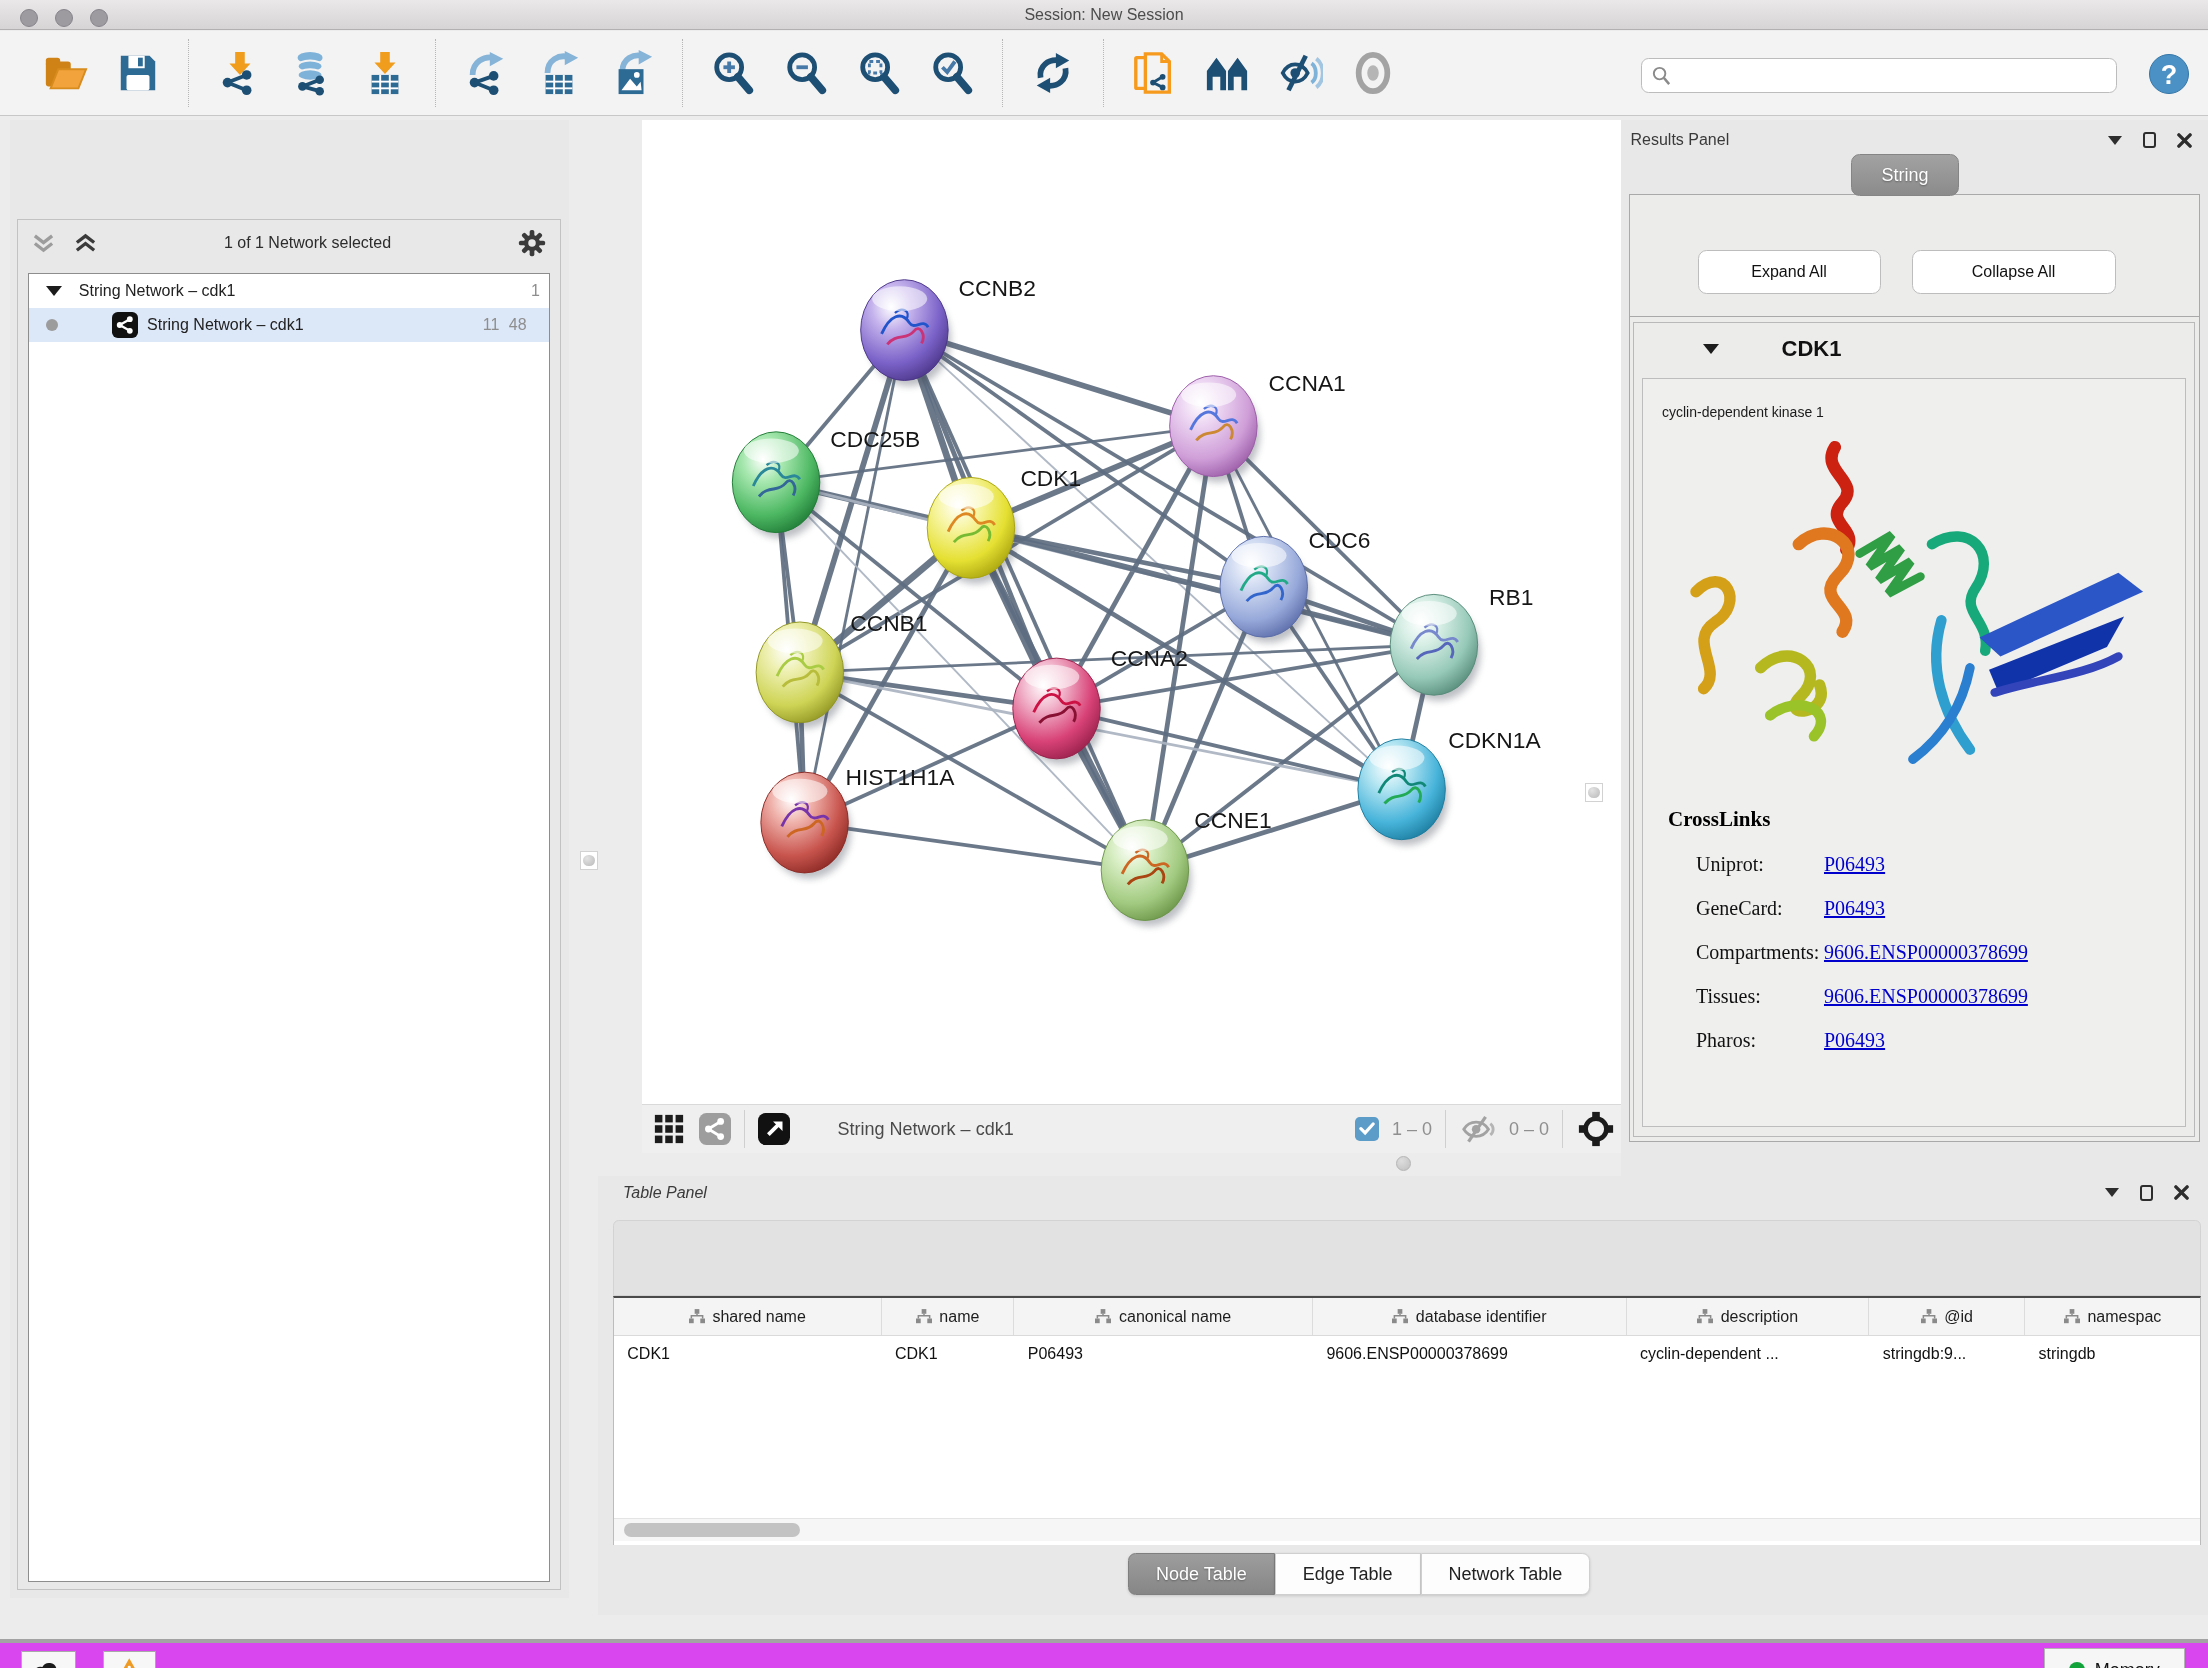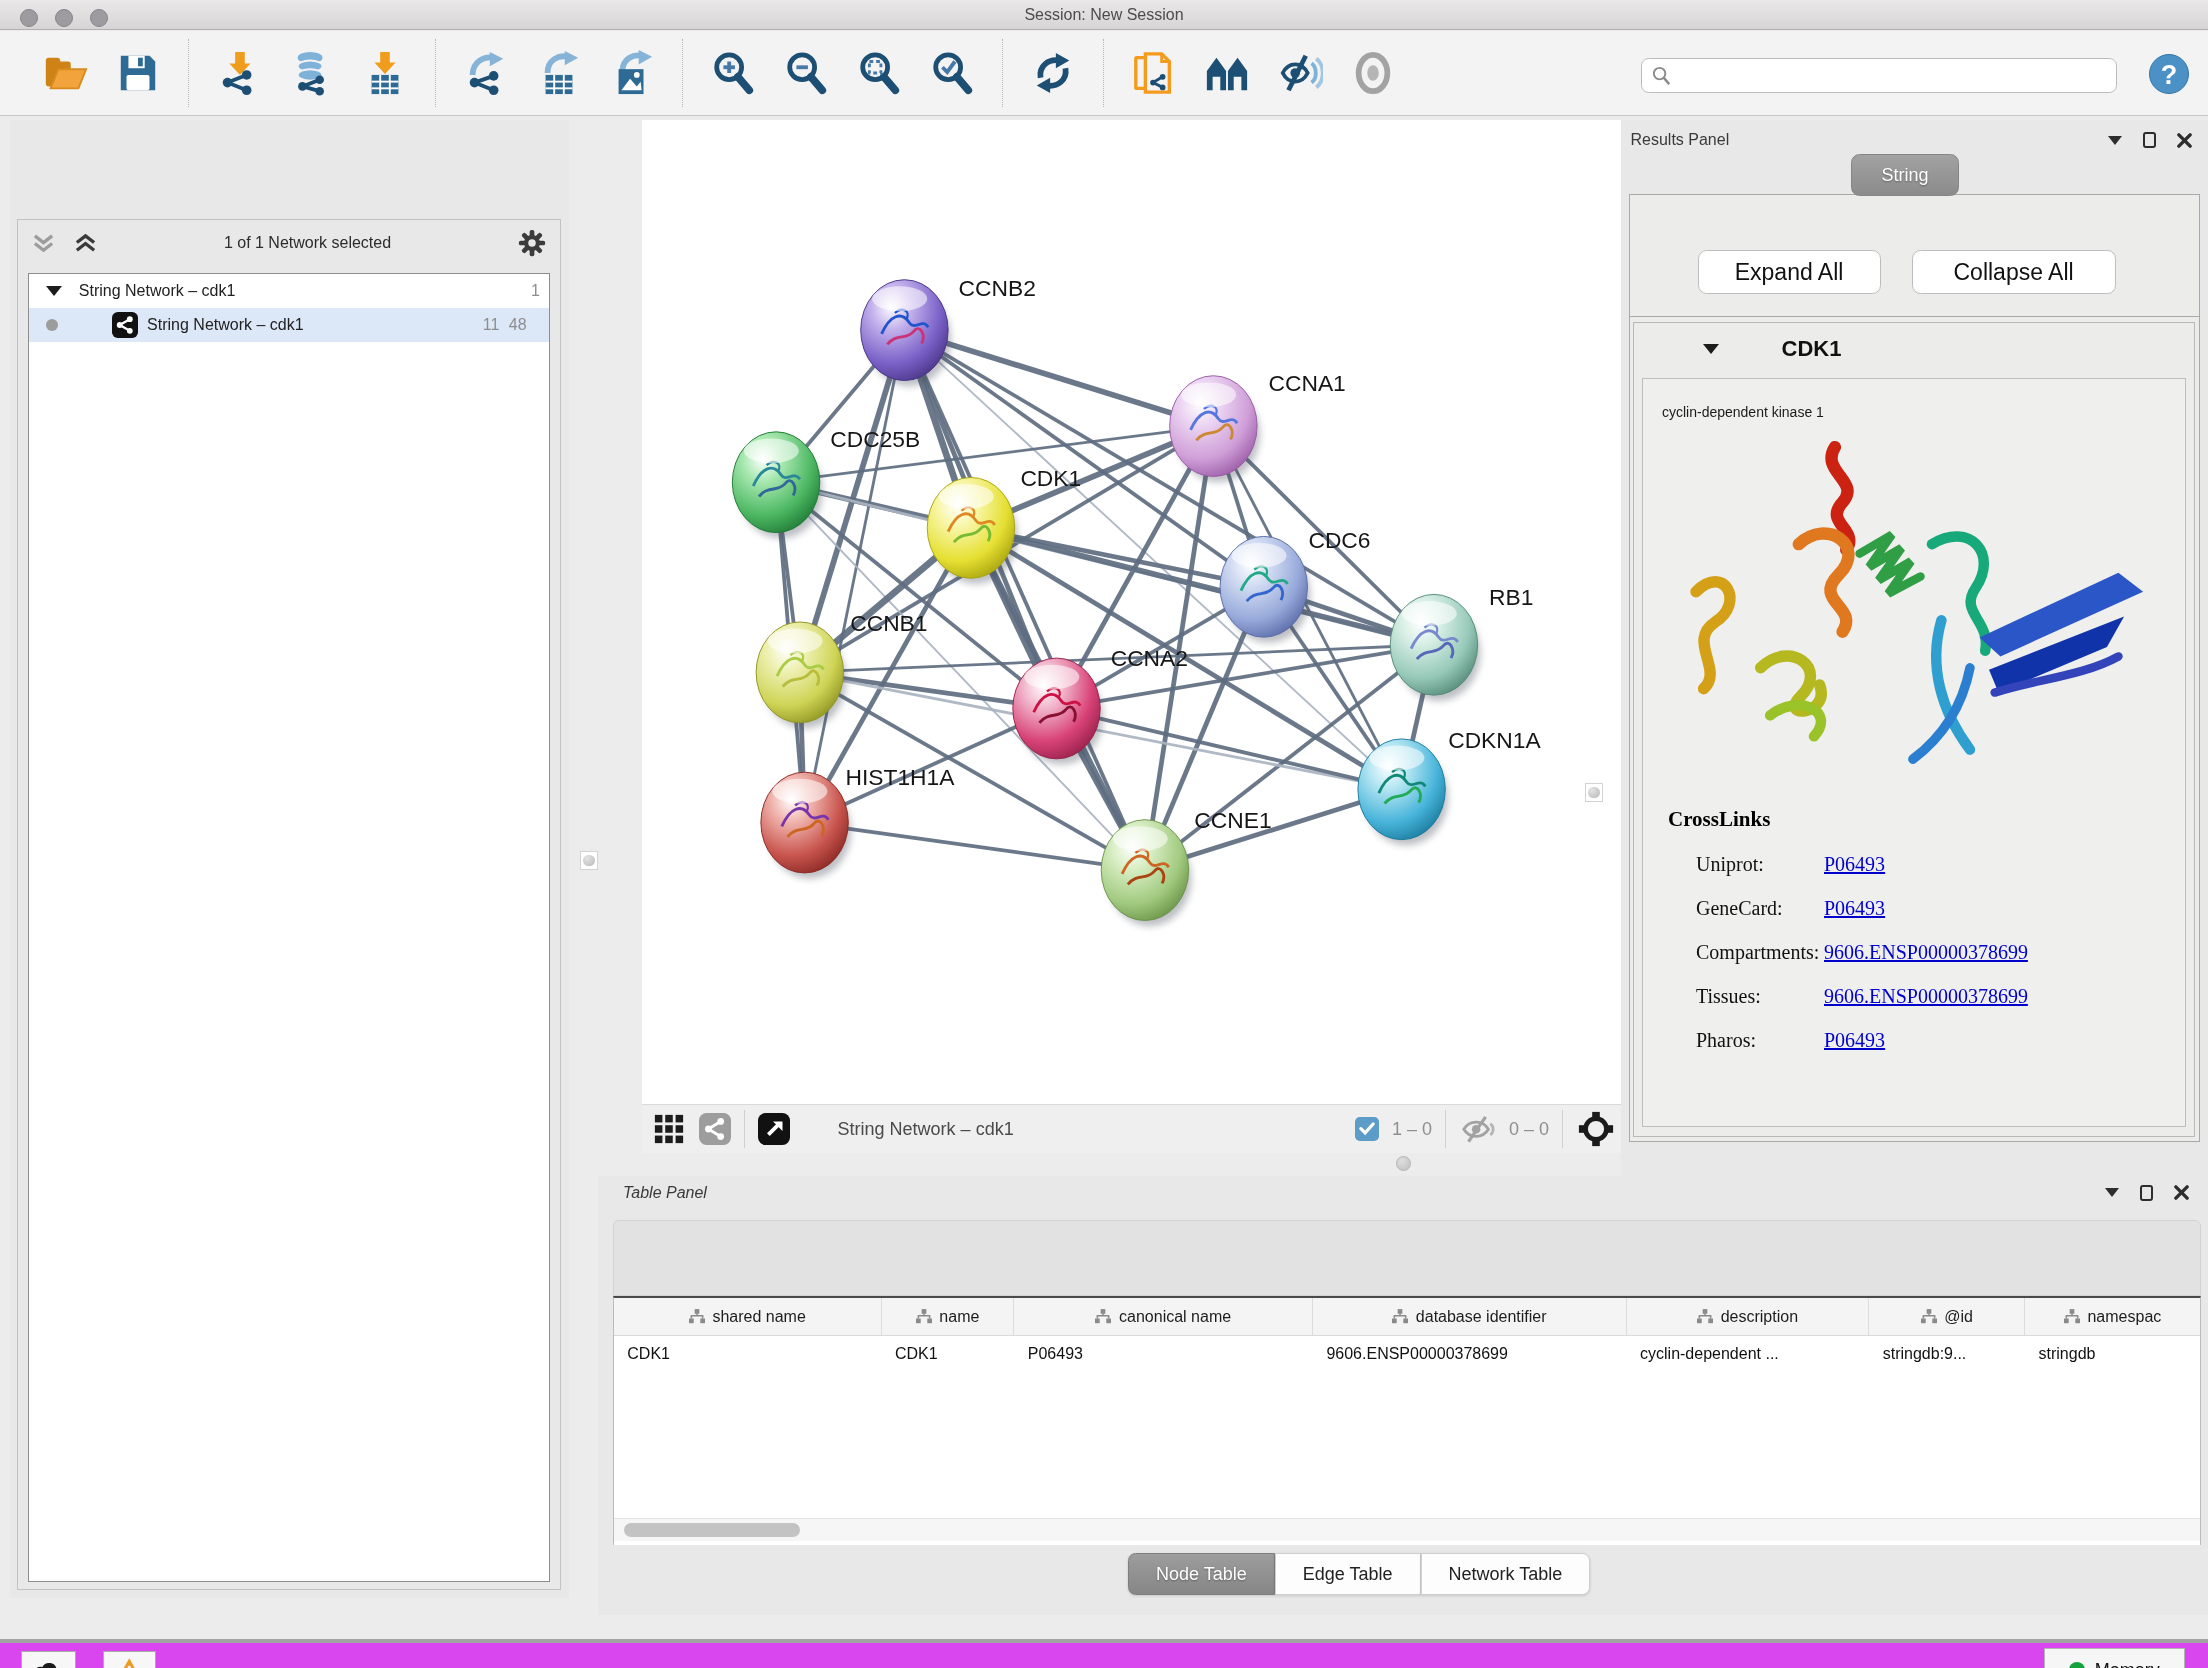--- a/index.html
+++ b/index.html
@@ -69,21 +69,21 @@
   
   .results-panel { position:absolute; left:1621px; top:120px; width:588px; height:1058px; background:#e9e8e8; }
   .rp-head { display:flex; align-items:center; padding:11.4px 17px 0 9.5px; }
   .rp-head .pctl { margin-left:auto; }
   .string-tab { position:absolute; left:230px; top:34px; width:108px; height:42px; z-index:3;
     background:linear-gradient(#a2a2a2,#8b8b8b); border:1px solid #858585; border-radius:8.6px;
     color:#fff; font-size:18px; display:flex; align-items:center; justify-content:center; text-shadow:0 1px 1.9px rgba(0,0,0,.35); }
   .rp-outer { position:absolute; left:7.6px; top:74px; width:571px; height:948px; background:#ececeb; border:1.9px solid #a9a9a9; }
   .rp-btnrow { height:122px; border-bottom:1.9px solid #a9a9a9; position:relative; }
   .rp-btn { position:absolute; top:55px; height:44px; background:#fff; border:1px solid #bdbdbd; border-radius:8.6px;
-    font-size:23px; display:flex; align-items:center; justify-content:center; color:#111; }
+    font-size:16px; display:flex; align-items:center; justify-content:center; color:#111; }
   .rp-main { position:absolute; left:3.8px; right:3.8px; top:127px; bottom:3.8px; border:1px solid #b9b9b9; background:#ececeb; }
   .cdk-head { height:51px; display:flex; align-items:center; gap:55px; padding-left:61px; }
   .cdk-head .nm { font-size:22px; font-weight:bold; color:#111; }
   .rp-inner { position:absolute; left:7.6px; right:7.6px; top:55px; bottom:9.5px; background:#efefee; border:1px solid #bdbdbd; overflow:hidden; }
   .prot-desc { font-size:14px; color:#1b1b1b; padding:25px 0 0 19px; }
   .crosslinks { position:absolute; left:0; right:0; top:428px; font-family:"Liberation Serif",serif; }
   .cl-title { font-size:21px; font-weight:bold; padding-left:25px; color:#000; }
   .cl-row { display:flex; font-size:20px; margin-top:21px; }
   .cl-row .l { width:181px; padding-left:53px; color:#111; }
   .cl-row a { color:#0000cc; text-decoration:underline; }

